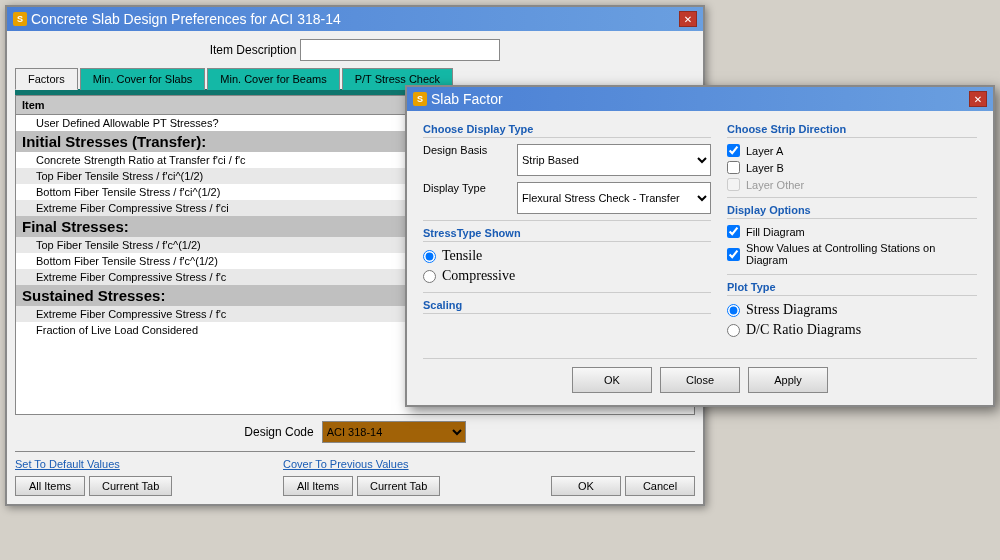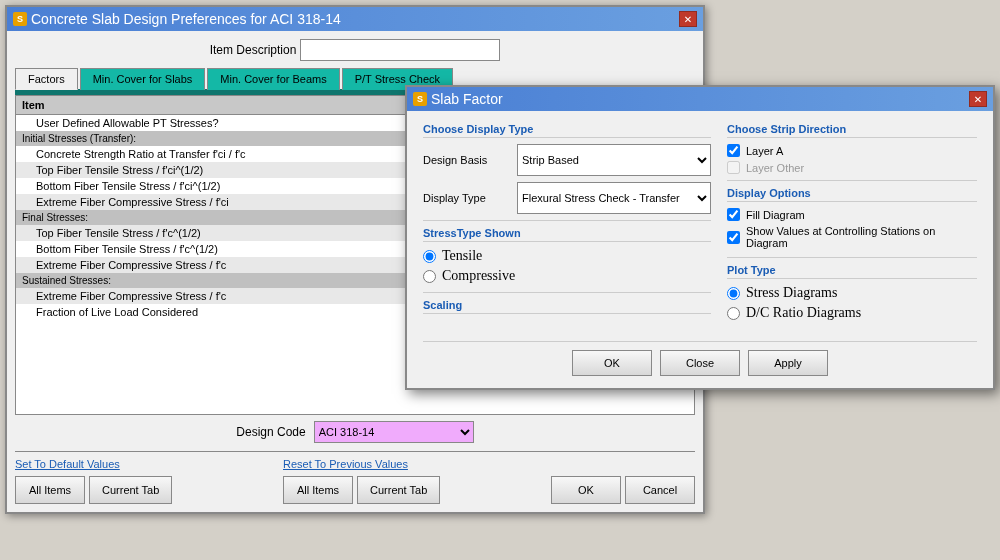--- a/index.html
+++ b/index.html
@@ -150,23 +150,23 @@
     table thead th:last-child {
       text-align: right;
     }
 
     table tbody tr:nth-child(even) {
       background: #e8e8e8;
     }
 
     table tbody tr.section-header td {
       background: #c0c0c0;
-      font-weight: normal;
+      font-weight: bold;
       padding: 2px 6px;
-      font-size: 10px;
+      font-size: 15px;
     }
 
     table tbody tr.data-row td {
       padding: 2px 6px 2px 20px;
       font-size: 11px;
     }
 
     table tbody tr.data-row td:last-child {
       text-align: right;
       color: #1a5cb4;
@@ -180,24 +180,24 @@
       justify-content: center;
       gap: 8px;
       margin-bottom: 8px;
     }
 
     .design-code-label {
       font-size: 12px;
     }
 
     .design-code-select {
-      width: 160px;
+      width: 144px;
       height: 22px;
       border: 1px solid #888;
-      background: #f0abfc;
+      background: #a16207;
       font-size: 11px;
     }
 
     
     .bottom-area {
       border-top: 1px solid #888;
       padding-top: 6px;
       display: flex;
       justify-content: space-between;
       align-items: flex-end;
@@ -216,21 +216,21 @@
       margin-bottom: 2px;
       cursor: pointer;
     }
 
     .button-row {
       display: flex;
       gap: 4px;
     }
 
     .btn {
-      height: 28px;
+      height: 20px;
       padding: 0 12px;
       border: 1px solid #888;
       background: linear-gradient(to bottom, #f8f8f8, #d8d8d8);
       cursor: pointer;
       font-size: 11px;
       min-width: 70px;
     }
 
     .btn-ok-cancel {
       display: flex;
@@ -281,21 +281,20 @@
       font-size: 11px;
       color: #1a5cb4;
       font-weight: bold;
       margin-bottom: 6px;
       border-bottom: 1px solid #ccc;
       padding-bottom: 2px;
     }
 
     .form-row {
       display: flex;
-      align-items: center;
       margin-bottom: 6px;
       gap: 4px;
     }
 
     .form-label {
       font-size: 11px;
       width: 90px;
       min-width: 90px;
     }
 
@@ -497,21 +496,21 @@
 
     <div class="bottom-area">
       <div class="button-group">
         <span class="button-group-label">Set To Default Values</span>
         <div class="button-row">
           <button class="btn">All Items</button>
           <button class="btn">Current Tab</button>
         </div>
       </div>
       <div class="button-group">
-        <span class="button-group-label">Reset To Previous Values</span>
+        <span class="button-group-label">Cover To Previous Values</span>
         <div class="button-row">
           <button class="btn">All Items</button>
           <button class="btn">Current Tab</button>
         </div>
       </div>
       <div class="btn-ok-cancel">
         <button class="btn">OK</button>
         <button class="btn">Cancel</button>
       </div>
     </div>
@@ -565,20 +564,24 @@
       </div>
 
       <div class="slab-right">
 
         <div class="section-title">Choose Strip Direction</div>
         <div class="checkbox-row">
           <input type="checkbox" checked="" style="">
           <span class="checkbox-label">Layer A</span>
         </div>
         <div class="checkbox-row">
+          <input type="checkbox" style="">
+          <span class="checkbox-label">Layer B</span>
+        </div>
+        <div class="checkbox-row">
           <input type="checkbox" disabled="" style="">
           <span class="checkbox-label disabled">Layer Other</span>
         </div>
 
         <hr class="divider-line">
 
         <div class="displayopts-section">
           <div class="section-title">Display Options</div>
           <div class="checkbox-row">
             <input type="checkbox" checked="" style="">

